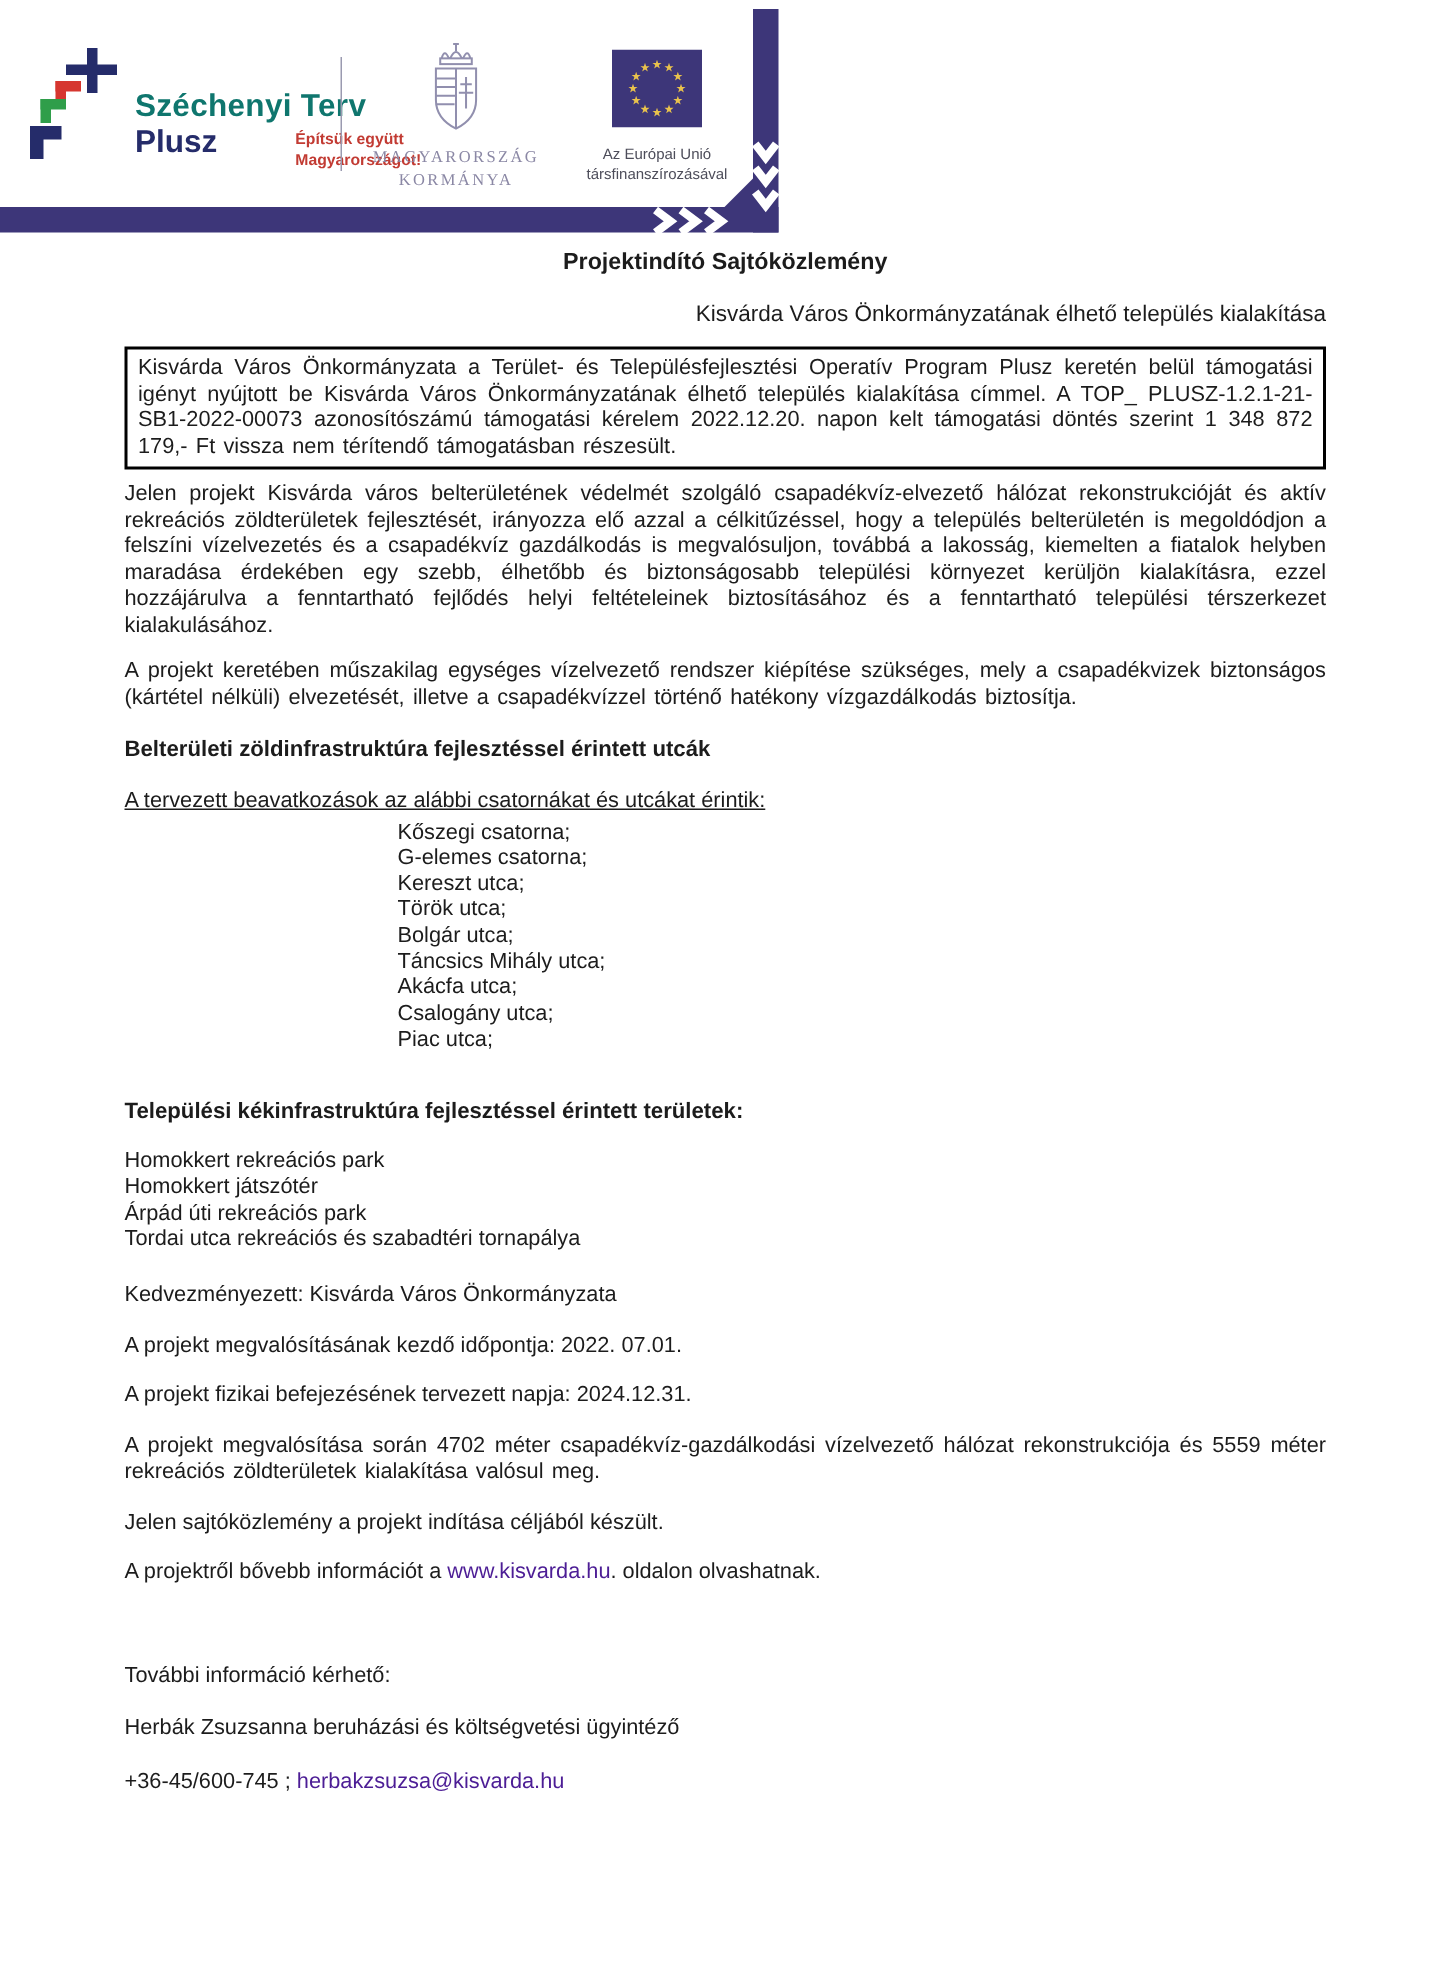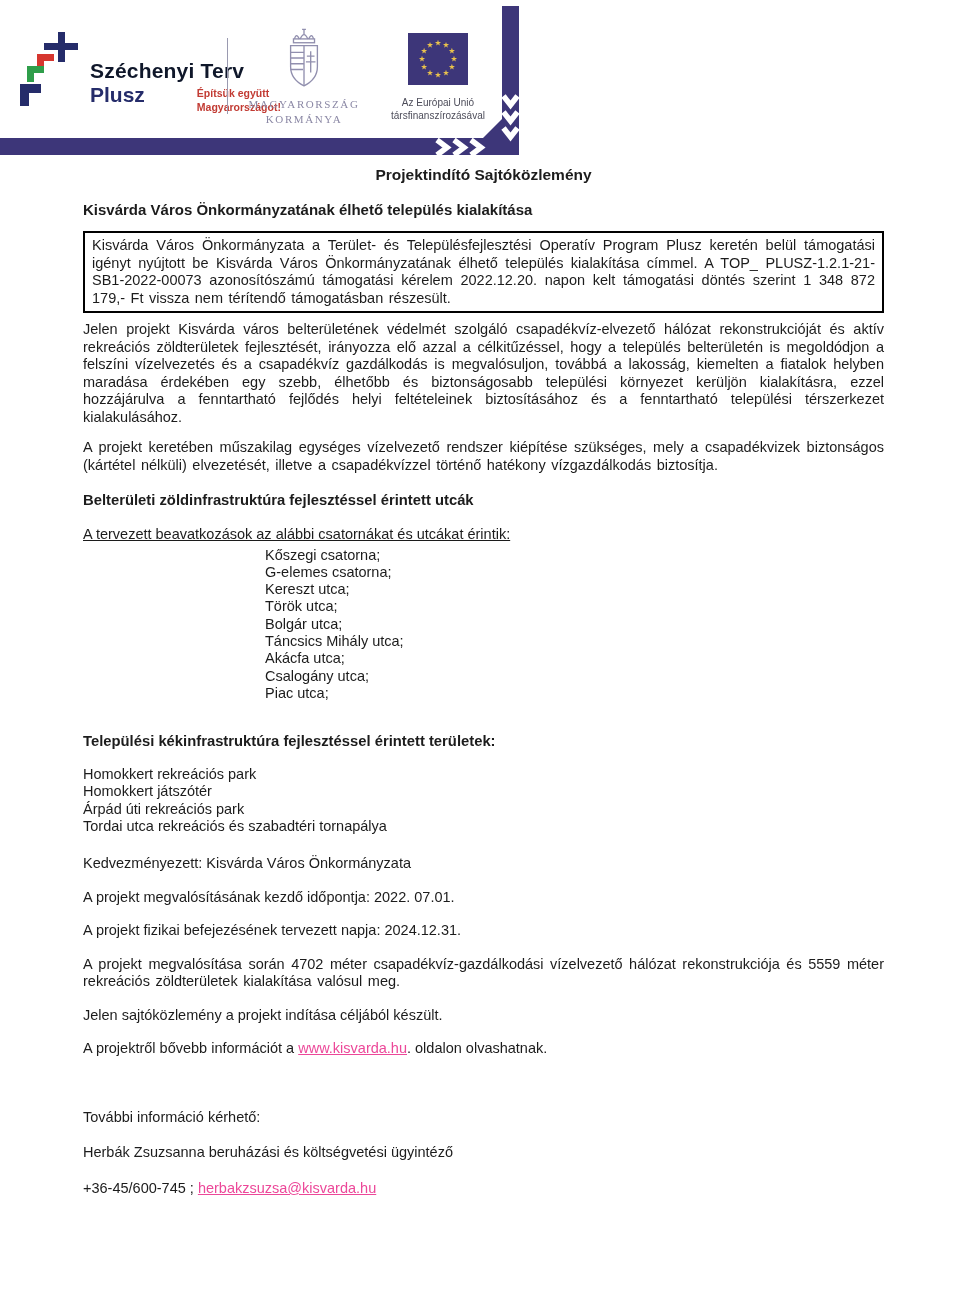--- a/index.html
+++ b/index.html
@@ -11,50 +11,50 @@
     background: #ffffff;
     font-family: "Liberation Sans", sans-serif;
     color: #1c1c1c;
     overflow: hidden;
   }
   
   .header { position: relative; height: 158px; }
   .ribbon { position: absolute; left: 0; top: 0; }
   .sz-logo { position: absolute; left: 20px; top: 32px; display: flex; align-items: flex-start; }
   .sz-text { margin-left: 6px; margin-top: 28px; line-height: 1; }
-  .sz-title { font-weight: bold; font-size: 21px; color: #0f172a; letter-spacing: 0.2px; }
+  .sz-title { font-weight: bold; font-size: 21px; color: #0f766e; letter-spacing: 0.2px; }
   .sz-row2 { display: flex; align-items: flex-start; margin-top: 3px; gap: 44px; }
   .sz-plusz { font-weight: bold; font-size: 21px; color: #252c6a; }
   .sz-tagline { margin-left: 8px; margin-top: 2px; font-size: 10.5px; font-weight: bold; color: #c23b33; line-height: 1.35; }
   .hdr-divider { position: absolute; left: 227px; top: 38px; width: 1px; height: 76px; background: #9a9ab0; }
   .gov-logo { position: absolute; left: 248px; top: 28px; width: 112px; text-align: center; }
   .gov-text { margin-top: 3px; font-family: "Liberation Serif", serif; font-size: 11px; letter-spacing: 1.6px; color: #8b88a5; line-height: 1.35; }
   .eu-logo { position: absolute; left: 378px; top: 33px; width: 120px; text-align: center; }
   .eu-text { margin-top: 7px; font-size: 10px; color: #4d4d5a; line-height: 1.3; }
   
   .content { padding: 0 83px; }
   .doc-title { text-align: center; font-weight: bold; font-size: 15.5px; margin: 8px 0 0; }
-  .doc-subtitle { text-align: left; font-weight: bold; font-size: 15px; margin: 17px 0 0; }
+  .doc-subtitle { text-align: right; font-weight: normal; font-size: 15px; margin: 17px 0 0; }
   .doc-date { text-align: center; font-size: 14.5px; margin: 17px 0 0; }
   .body-text { font-size: 14.5px; line-height: 17.5px; }
   .justified { text-align: justify; word-spacing: 1.5px; }
   .intro-box { border: 2px solid #000; padding: 4px 7px; margin: 13px 0 0; }
   .p-goal { margin: 8px 0 0; }
   .p-tech { margin: 13px 0 0; }
   .h-section { font-weight: bold; font-size: 14.8px; margin: 18px 0 0; }
   .streets-intro { margin: 18px 0 0; text-decoration: underline; }
   .plain-list { list-style: none; margin: 3px 0 0 182px; padding: 0; line-height: 17.3px; }
   .h-blue { margin: 31px 0 0; }
   .area-list { margin: 17px 0 0; line-height: 17.3px; }
   .p-benef { margin: 20px 0 0; }
   .p-std { margin: 16px 0 0; }
   .p-moreinfo { margin: 51px 0 0; }
   .p-person { margin: 18px 0 0; }
   .p-contact { margin: 18px 0 0; }
-  a.doc-link { color: #ec4899; text-decoration: underline; cursor: pointer; }
+  a.doc-link { color: #4c1d95; cursor: pointer; }
 </style>
 </head>
 <body>
 
 <div class="page">
 
   <div class="header">
 
     <svg class="ribbon" width="530" height="158" viewBox="0 0 530 158">
       <rect x="0" y="138" width="519" height="17" fill="#3d3679"></rect>

